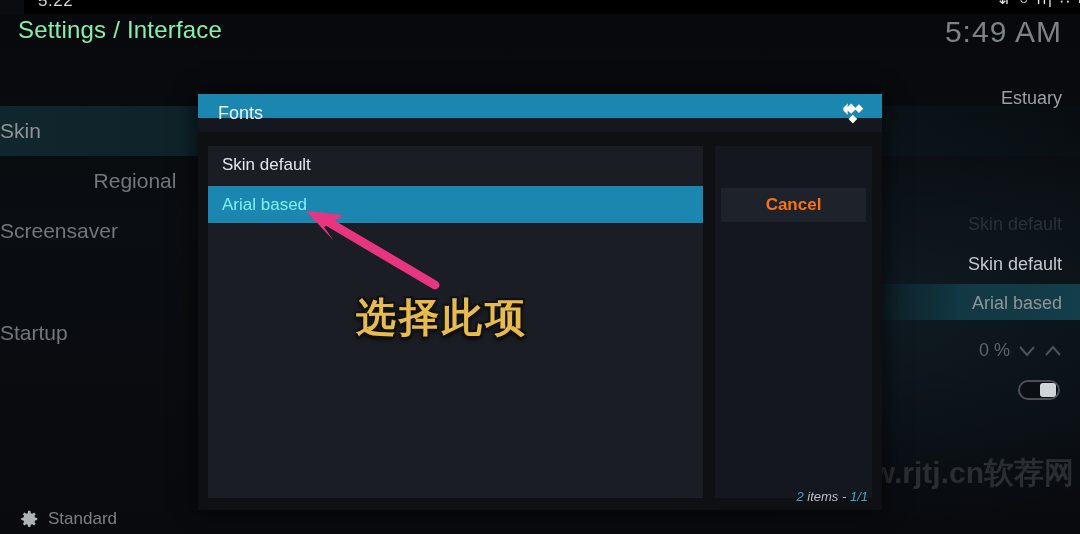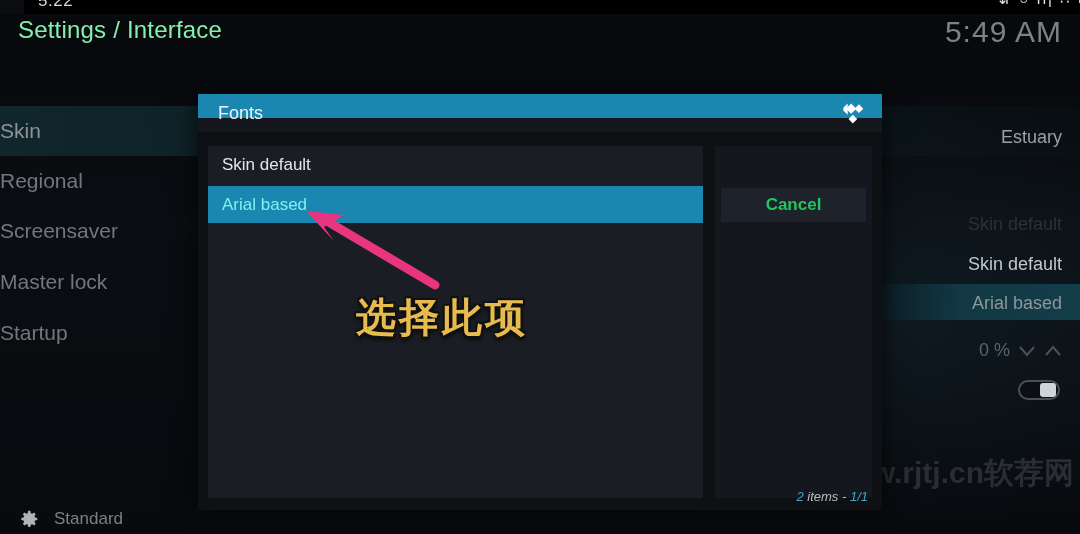--- a/index.html
+++ b/index.html
@@ -106,21 +106,21 @@
     background: linear-gradient(90deg, rgba(16,40,46,.95) 0%, rgba(13,32,38,.75) 55%, rgba(10,20,26,.25) 100%);
   }
 
   
   .level-bar {
     position: absolute;
     left: 18px;
     bottom: 4px;
     display: flex;
     align-items: center;
-    gap: 14px;
+    gap: 8px;
   }
   .gear-icon {
     width: 22px; height: 22px;
     display: block;
   }
   .level-label {
     font-size: 17px;
     color: #7b8085;
   }
 
@@ -241,21 +241,21 @@
     background: #14171d;
   }
   .cancel-btn {
     position: absolute;
     left: 6px; top: 42px;
     width: 145px;
     height: 34px;
     line-height: 34px;
     text-align: center;
     background: #1e222a;
-    color: #22c55e;
+    color: #f97316;
     font-size: 17px;
     font-weight: bold;
   }
   .item-count {
     position: absolute;
     right: 14px;
     bottom: 6px;
     font-size: 13px;
     color: #b9bec3;
     white-space: nowrap;
@@ -311,36 +311,33 @@
 
     <div class="header-title">Settings / Interface</div>
     <div class="header-clock">5:49 AM</div>
 
     <div class="sb-highlight" style="top:92px;"></div>
 
     <div class="sidebar">
       <div class="sb-item selected" style="top:30px;">
         <span>Skin</span>
       </div>
-      <div class="sb-item" style="top:80px;">
+      <div class="sb-item" style="top:80px;text-align:center;">
         <span>Regional</span>
       </div>
       <div class="sb-item" style="top:130px;">
         <span>Screensaver</span>
       </div>
-      <div class="sb-item" style="top:181px;">
-        <span>Master lock</span>
-      </div>
       <div class="sb-item" style="top:232px;">
         <span>Startup</span>
       </div>
     </div>
 
     <div class="bg-values">
-      <div class="bg-val" style="top:12px; color:#9aa0a5;margin-top:39px;">Estuary</div>
+      <div class="bg-val" style="top:12px; color:#9aa0a5;">Estuary</div>
       <div class="bg-val" style="top:138px; color:#2b3136;">Skin default</div>
       <div class="bg-val" style="top:178px; color:#c2c8cd;">Skin default</div>
 
       <div class="bg-row-highlight" style="top:208px;"></div>
       <div class="bg-val" style="top:217px; color:#8e959b;">Arial based</div>
 
       <div class="spinner" style="top:264px;">
         <span class="spin-val">0 %</span>
         <svg class="chev" viewBox="0 0 18 14">
           <polyline points="2,3 9,11 16,3" fill="none" stroke="#4c5257" stroke-width="2"></polyline>

